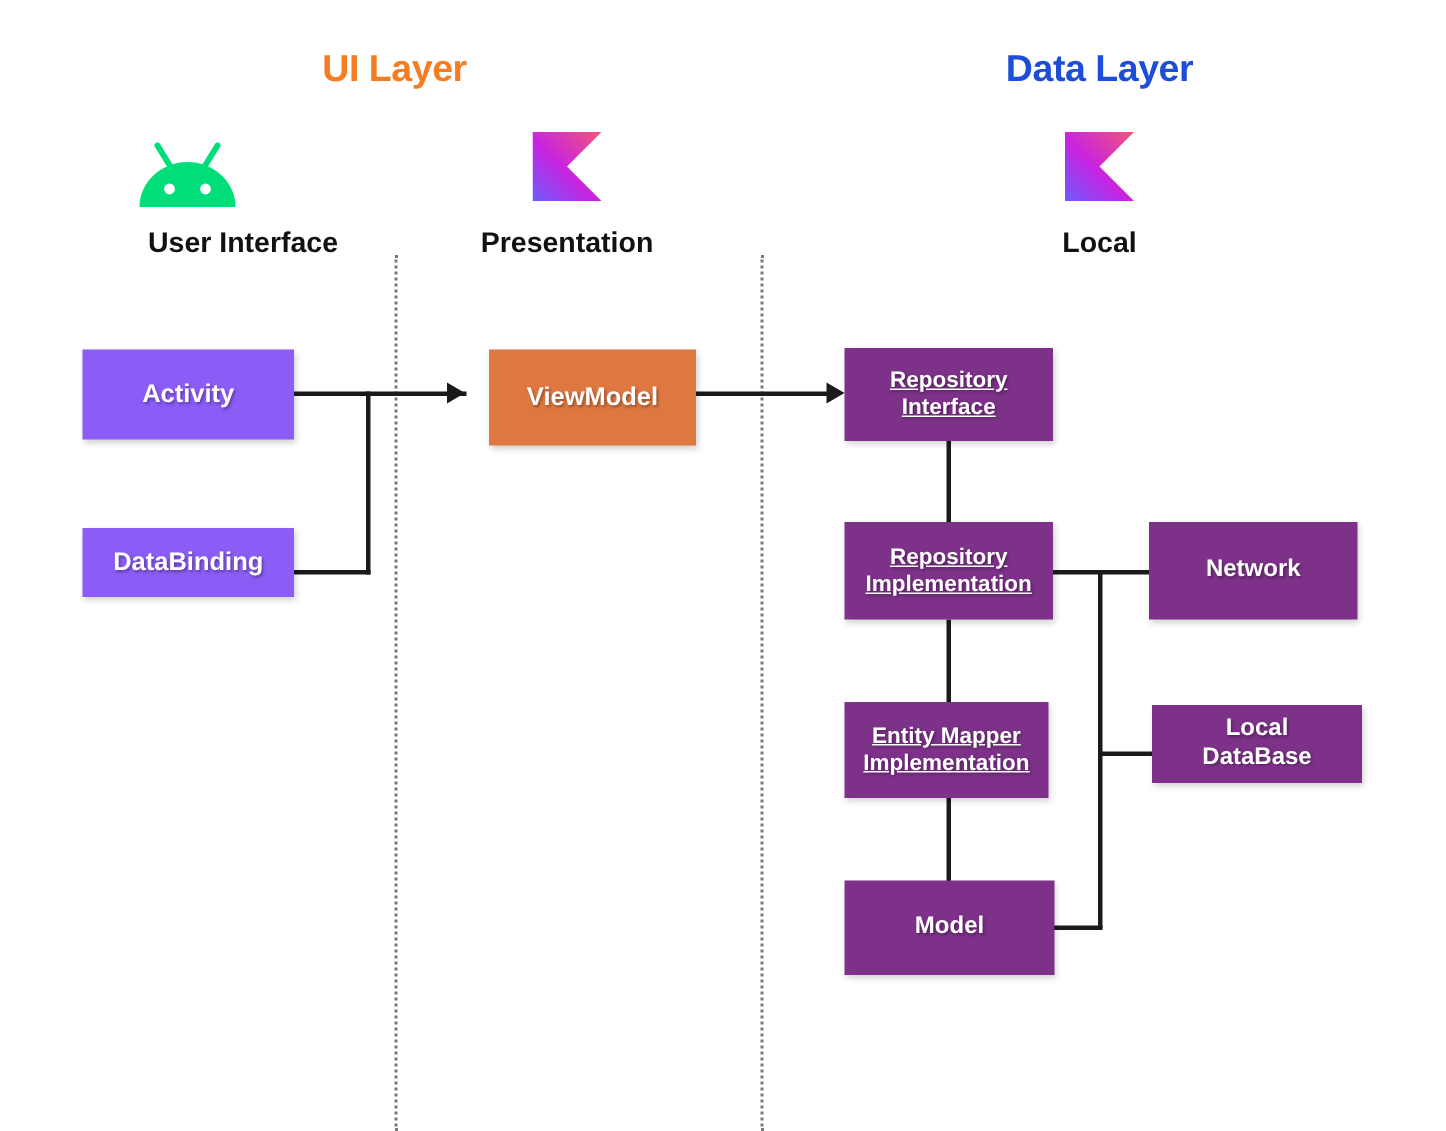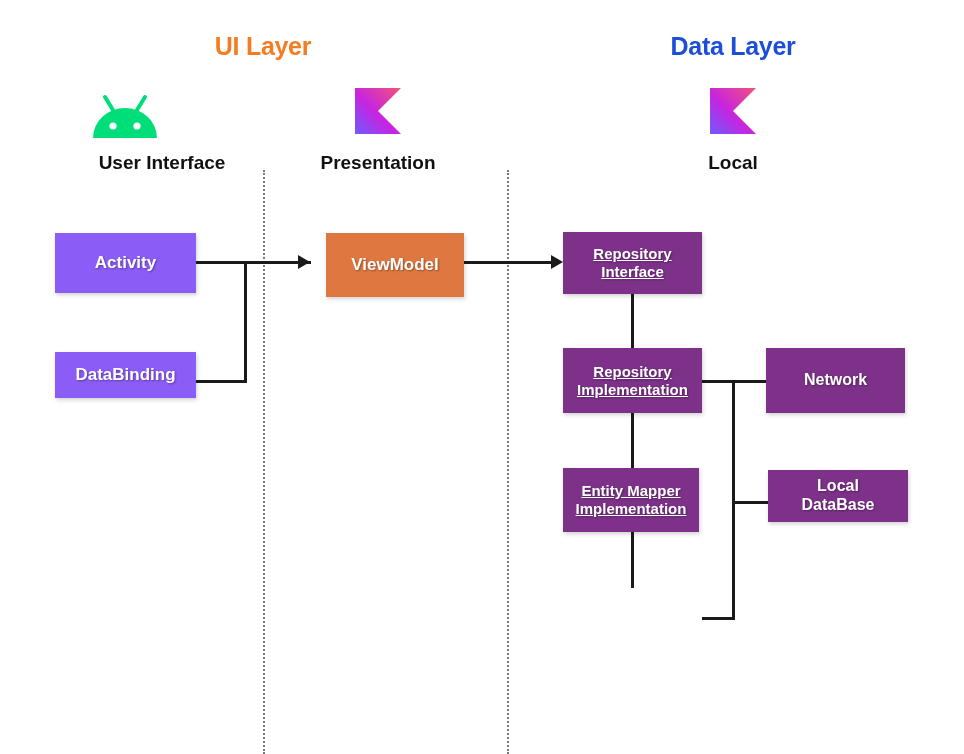--- a/index.html
+++ b/index.html
@@ -211,20 +211,23 @@
   <div class="node node-purple fs-15" style="left:563px; top:348px; width:139px; height:65px; flex-direction:column;">
     <span>Repository</span>
     <span>Implementation</span>
   </div>
 
   <div class="node node-purple fs-15" style="left:563px; top:468px; width:136px; height:64px; flex-direction:column;">
     <span>Entity Mapper</span>
     <span>Implementation</span>
   </div>
 
+  <div class="node node-purple fs-16" style="left:563px; top:587px; width:140px; height:63px;">
+    <span>Model</span>
+  </div>
 
   <div class="node node-purple fs-16" style="left:766px; top:348px; width:139px; height:65px;">
     <span>Network</span>
   </div>
 
   <div class="node node-purple fs-16" style="left:768px; top:470px; width:140px; height:52px; flex-direction:column;">
     <span>Local</span>
     <span>DataBase</span>
   </div>
 

